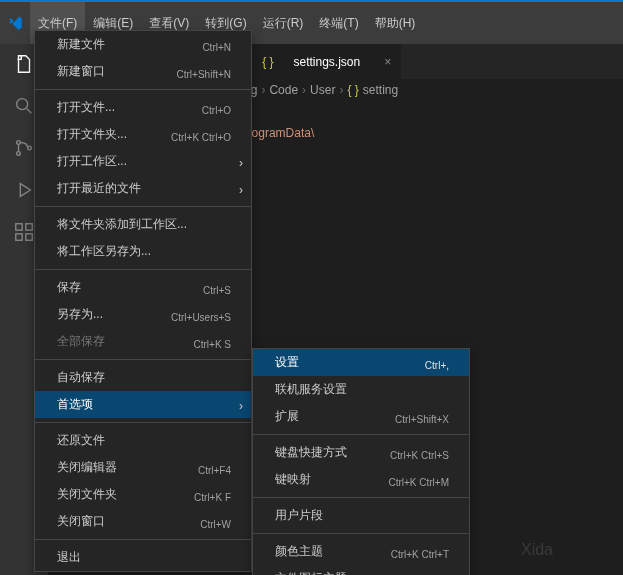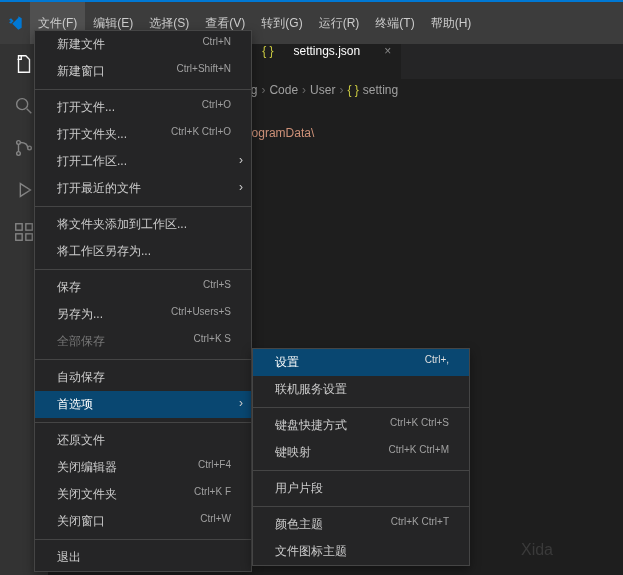--- a/index.html
+++ b/index.html
@@ -10,41 +10,41 @@
 .menubar{display:flex;height:100%}
 .menubar-item{padding:0 8px;display:flex;align-items:center;color:#ccc;cursor:pointer}
 .menubar-item.open{background:#505050}
 .main{display:flex;height:calc(100% - 30px)}
 .activitybar{width:48px;background:#333;display:flex;flex-direction:column;align-items:center;padding-top:8px;gap:18px}
 .activitybar .ico{width:24px;height:24px;display:flex;align-items:center;justify-content:center;color:#858585;cursor:pointer}
 .activitybar .ico.active{color:#fff}
 .activitybar .ico svg{width:22px;height:22px}
 .editor{flex:1;background:#1e1e1e;position:relative}
 .tabs{height:35px;background:#252526;display:flex;align-items:stretch}
-.tab{display:flex;align-items:flex-start;padding:0 10px;gap:20px;color:#969696;background:#2d2d2d;border-right:1px solid #252526;cursor:pointer}
+.tab{display:flex;align-items:center;padding:0 10px;gap:20px;color:#969696;background:#2d2d2d;border-right:1px solid #252526;cursor:pointer}
 .tab.active{background:#1e1e1e;color:#fff}
 .tab .dot{width:8px;height:8px;border-radius:50%;background:#cc9b4a;display:inline-block}
 .tab .gear{color:#888}
 .tab .close{color:#888;margin-left:4px}
 .breadcrumb{height:22px;display:flex;align-items:center;padding-left:12px;gap:4px;color:#a0a0a0;font-size:11px;overflow:hidden;white-space:nowrap}
 .breadcrumb .sep{color:#666}
 .code{padding:4px 0;font-family:Consolas,monospace;font-size:13px;line-height:19px}
 .line{display:flex}
 .lineno{width:40px;text-align:right;color:#858585;padding-right:16px;user-select:none}
 .linecontent{flex:1;white-space:pre}
 .tok-brace{color:#d4d4d4}
 .tok-key{color:#9cdcfe}
 .tok-str{color:#ce9178}
 .tok-bool{color:#569cd6}
 .tok-punc{color:#d4d4d4}
 .tok-link{color:#ce9178;text-decoration:underline}
 .dropdown{position:absolute;background:#252526;border:1px solid #454545;box-shadow:0 4px 10px rgba(0,0,0,.4);z-index:10}
 .dropdown.file{left:34px;top:30px;width:218px}
 .dropdown.sub{left:252px;top:348px;width:218px}
-.menu-item{display:flex;justify-content:space-between;align-items:flex-start;padding:5px 20px 5px 22px;color:#ccc;cursor:pointer;position:relative}
+.menu-item{display:flex;justify-content:space-between;align-items:flex-end;padding:5px 20px 5px 22px;color:#ccc;cursor:pointer;position:relative}
 .menu-item:hover,.menu-item.hl{background:#094771;color:#fff}
 .menu-item .shortcut{color:#a0a0a0;font-size:10px}
 .menu-item.hl .shortcut{color:#e0e0e0}
 .menu-sep{height:1px;background:#454545;margin:4px 0}
 .menu-item .arrow{position:absolute;right:8px;color:#ccc}
 .explorer-files{position:absolute;left:48px;top:463px;width:200px}
 .file-item{display:flex;align-items:center;gap:6px;padding:2px 0 2px 28px;color:#ccc;font-size:12px}
 .file-item .fi{color:#519aba}
 .watermark{position:absolute;right:70px;bottom:30px;color:#3a3a3a;font-size:16px;}
 </style>
@@ -53,21 +53,20 @@
 
 <div class="titlebar">
   <div class="logo">
     <svg viewBox="0 0 24 24">
         <path fill="#0078d4" d="M17 2l5 3v14l-5 3-9-9 9-9zM3 7l3-2 4 4-4 4-3-2 3-2-3-2z"></path>
       </svg>
   </div>
   <div class="menubar">
     <div class="menubar-item open">文件(F)</div>
     <div class="menubar-item">编辑(E)</div>
-    <div class="menubar-item">选择(S)</div>
     <div class="menubar-item">查看(V)</div>
     <div class="menubar-item">转到(G)</div>
     <div class="menubar-item">运行(R)</div>
     <div class="menubar-item">终端(T)</div>
     <div class="menubar-item">帮助(H)</div>
   </div>
 </div>
 
 <div class="main">
   <div class="activitybar">
@@ -303,20 +302,24 @@
 </div>
 
 <div class="dropdown sub">
   <div class="menu-item hl">
       <span>设置</span>
       <span class="shortcut">Ctrl+,</span>
     </div>
   <div class="menu-item">
       <span>联机服务设置</span>
     </div>
+  <div class="menu-item">
+      <span>扩展</span>
+      <span class="shortcut">Ctrl+Shift+X</span>
+    </div>
   <div class="menu-sep"></div>
   <div class="menu-item">
       <span>键盘快捷方式</span>
       <span class="shortcut">Ctrl+K Ctrl+S</span>
     </div>
   <div class="menu-item">
       <span>键映射</span>
       <span class="shortcut">Ctrl+K Ctrl+M</span>
     </div>
   <div class="menu-sep"></div>

